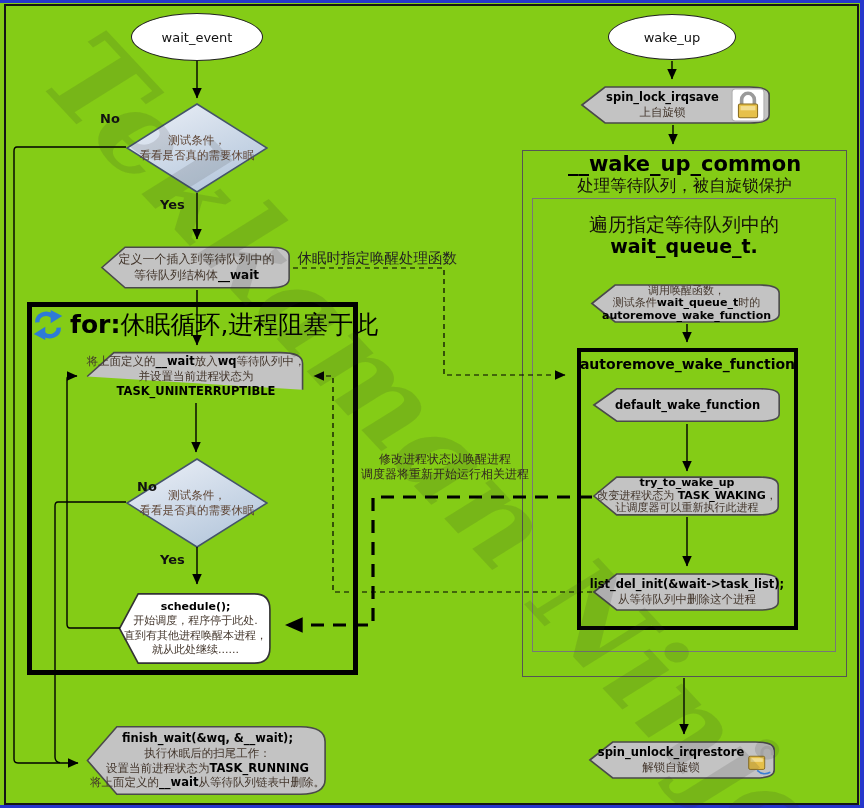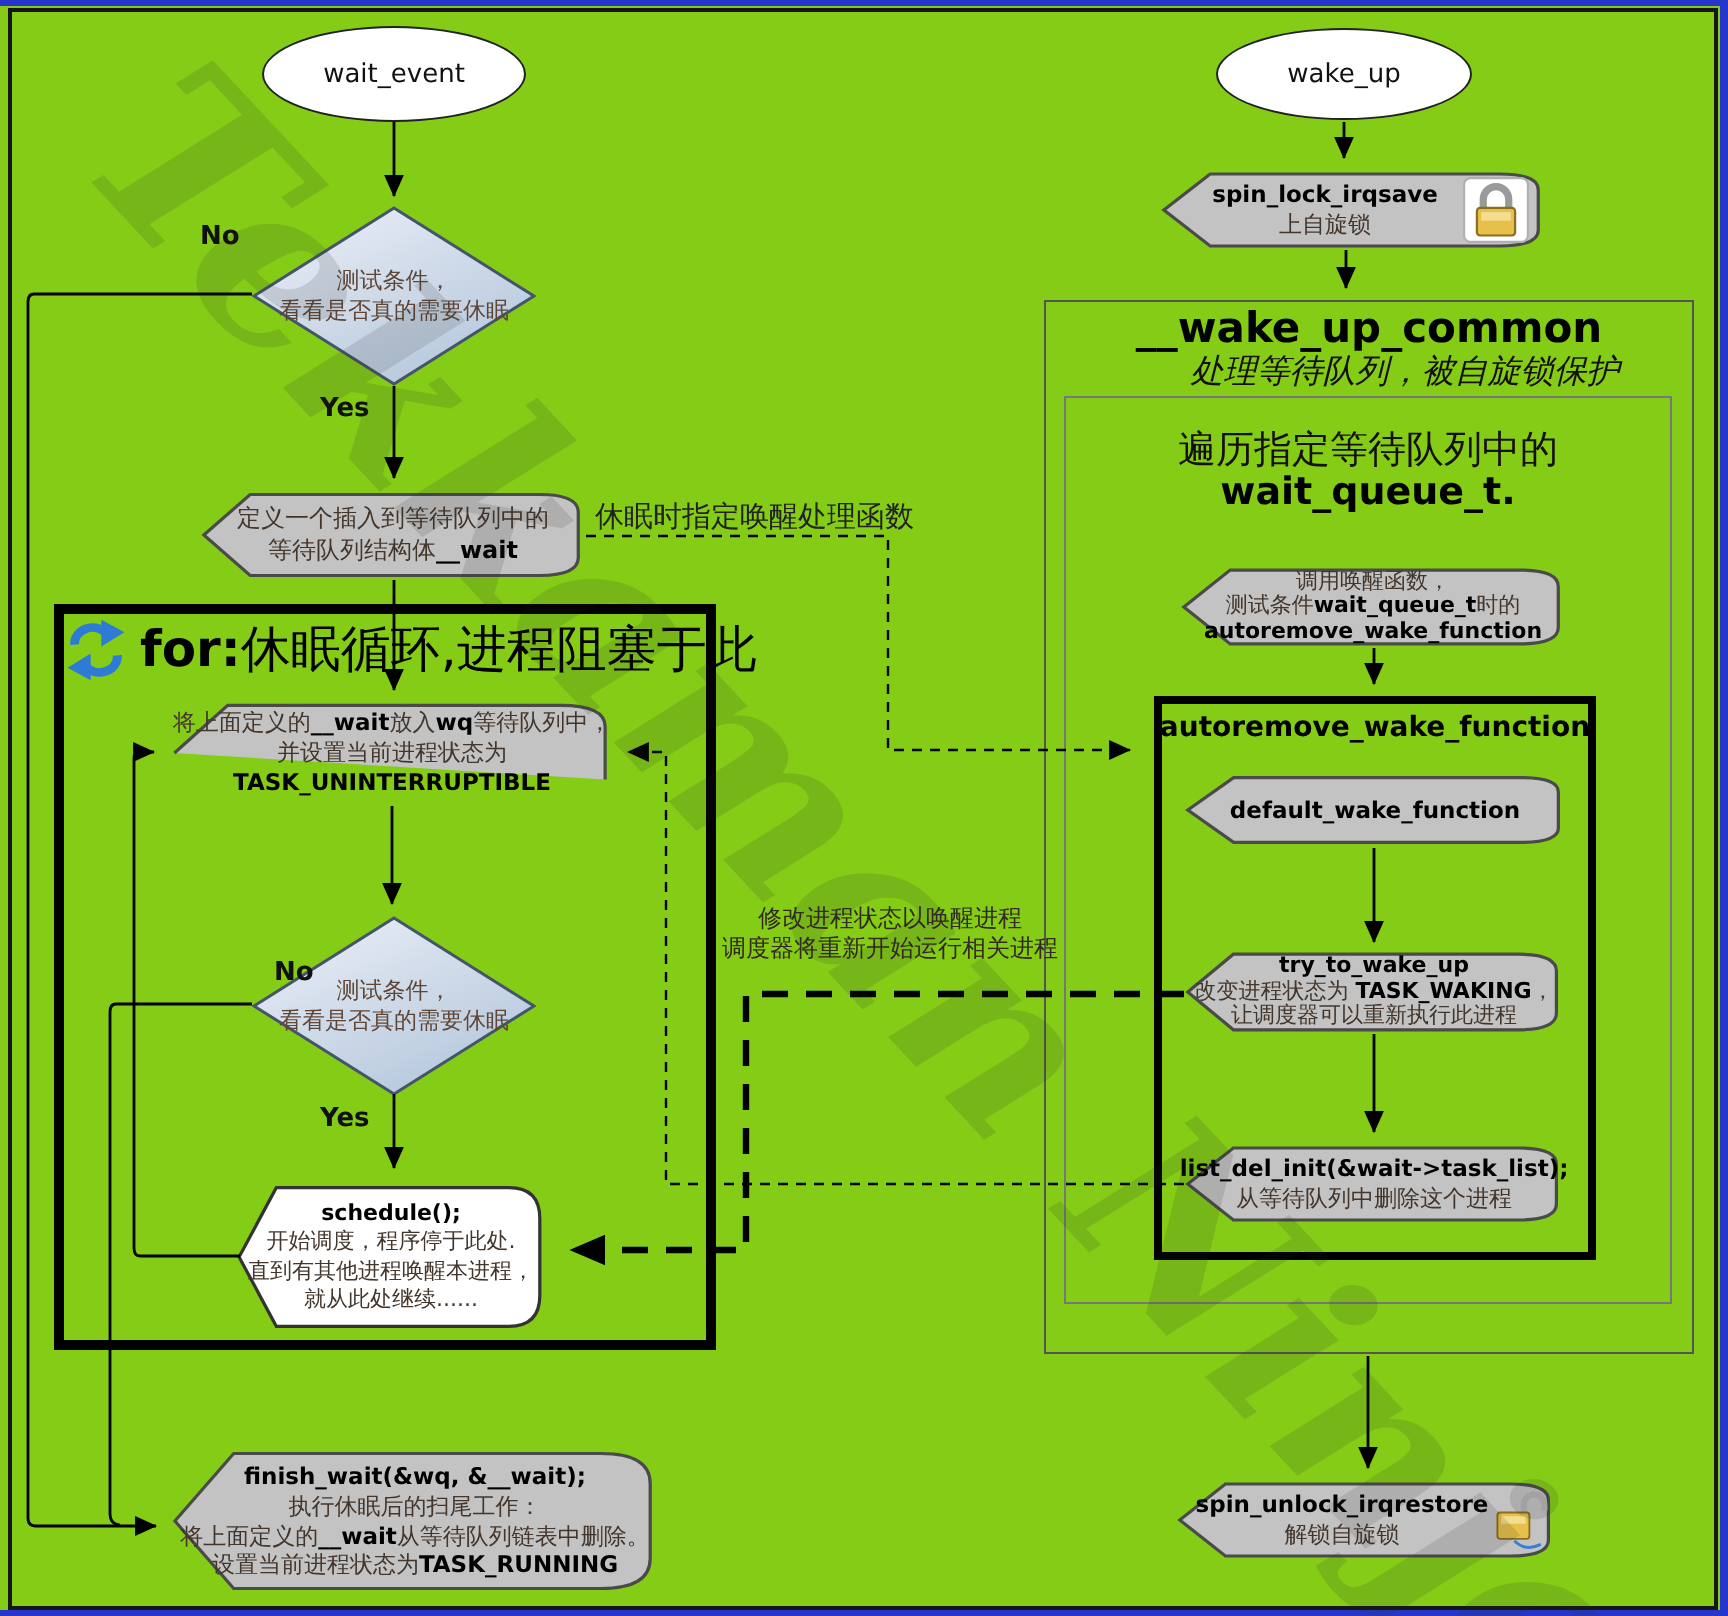--- a/index.html
+++ b/index.html
@@ -135,22 +135,22 @@
       </div>
   </div>
 
   <div class="node dshape" style="left:85px;top:723px;width:245px;height:75px;">
     <svg class="shape" viewBox="0 0 200 60" preserveAspectRatio="none">
       <path class="sp" d="M2,30 L26,3 L176,3 Q196,3 196,15 L196,45 Q196,57 176,57 L26,57 Z"></path>
     </svg>
     <div class="btxt">
         <div class="tl"><span class="b">finish_wait(&amp;wq, &amp;__wait);</span></div>
         <div class="tl"><span>执行休眠后的扫尾工作：</span></div>
+        <div class="tl"><span>设置当前进程状态为</span><span class="b">TASK_RUNNING</span></div>
         <div class="tl"><span>将上面定义的</span><span class="b">__wait</span><span>从等待队列链表中删除。</span></div>
-        <div class="tl"><span>设置当前进程状态为</span><span class="b">TASK_RUNNING</span></div>
       </div>
   </div>
 
   <div class="label" style="left:100px;top:111px;">No</div>
   <div class="label" style="left:160px;top:197px;width:50px;">Yes</div>
   <div class="label" style="left:137px;top:479px;">No</div>
   <div class="label" style="left:160px;top:552px;width:50px;">Yes</div>
 
   <div class="note" style="left:355px;top:452px;width:180px;text-align:center;font-size:12px;line-height:1.25;">
       <div class="tl"><span>修改进程状态以唤醒进程</span></div>
@@ -172,21 +172,21 @@
     <svg width="34" height="34" viewBox="0 0 32 32" style="position:absolute;right:8px;top:3px;z-index:2;">
       <rect x="1" y="1" width="30" height="30" rx="3" fill="#ffffff" stroke="#b0b0b0"></rect>
       <path d="M10 16 v-5 a6 6 0 0 1 12 0 v5" fill="none" stroke="#9a9a9a" stroke-width="3.4"></path>
       <rect x="7" y="15" width="18" height="13" rx="1.5" fill="#e6c04a" stroke="#8a6d1f"></rect>
       <rect x="9" y="17" width="14" height="4" fill="#f3dd90"></rect>
     </svg>
   </div>
 
   <div class="node boxrect" style="left:522px;top:150px;width:325px;height:527px;"></div>
   <div class="titletext" style="left:522px;top:152px;width:325px;font-size:21px;font-weight:bold;">__wake_up_common</div>
-  <div class="titletext" style="left:540px;top:175px;width:325px;font-size:16.5px;color:#15100b;font-style:italic;">处理等待队列，被自旋锁保护</div>
+  <div class="titletext" style="left:522px;top:175px;width:325px;font-size:16.5px;color:#15100b;">处理等待队列，被自旋锁保护</div>
 
   <div class="node" style="left:532px;top:198px;width:304px;height:454px;border:1.4px solid #777;"></div>
   <div class="titletext" style="left:532px;top:212px;width:304px;font-size:19px;color:#15100b;">遍历指定等待队列中的</div>
   <div class="titletext" style="left:532px;top:235px;width:304px;font-size:19px;font-weight:bold;">wait_queue_t.</div>
 
   <div class="node dshape tight" style="left:590px;top:283px;width:193px;height:41px;">
     <svg class="shape" viewBox="0 0 200 60" preserveAspectRatio="none">
       <path class="sp" d="M2,30 L26,3 L176,3 Q196,3 196,15 L196,45 Q196,57 176,57 L26,57 Z"></path>
     </svg>
     <div class="btxt">

